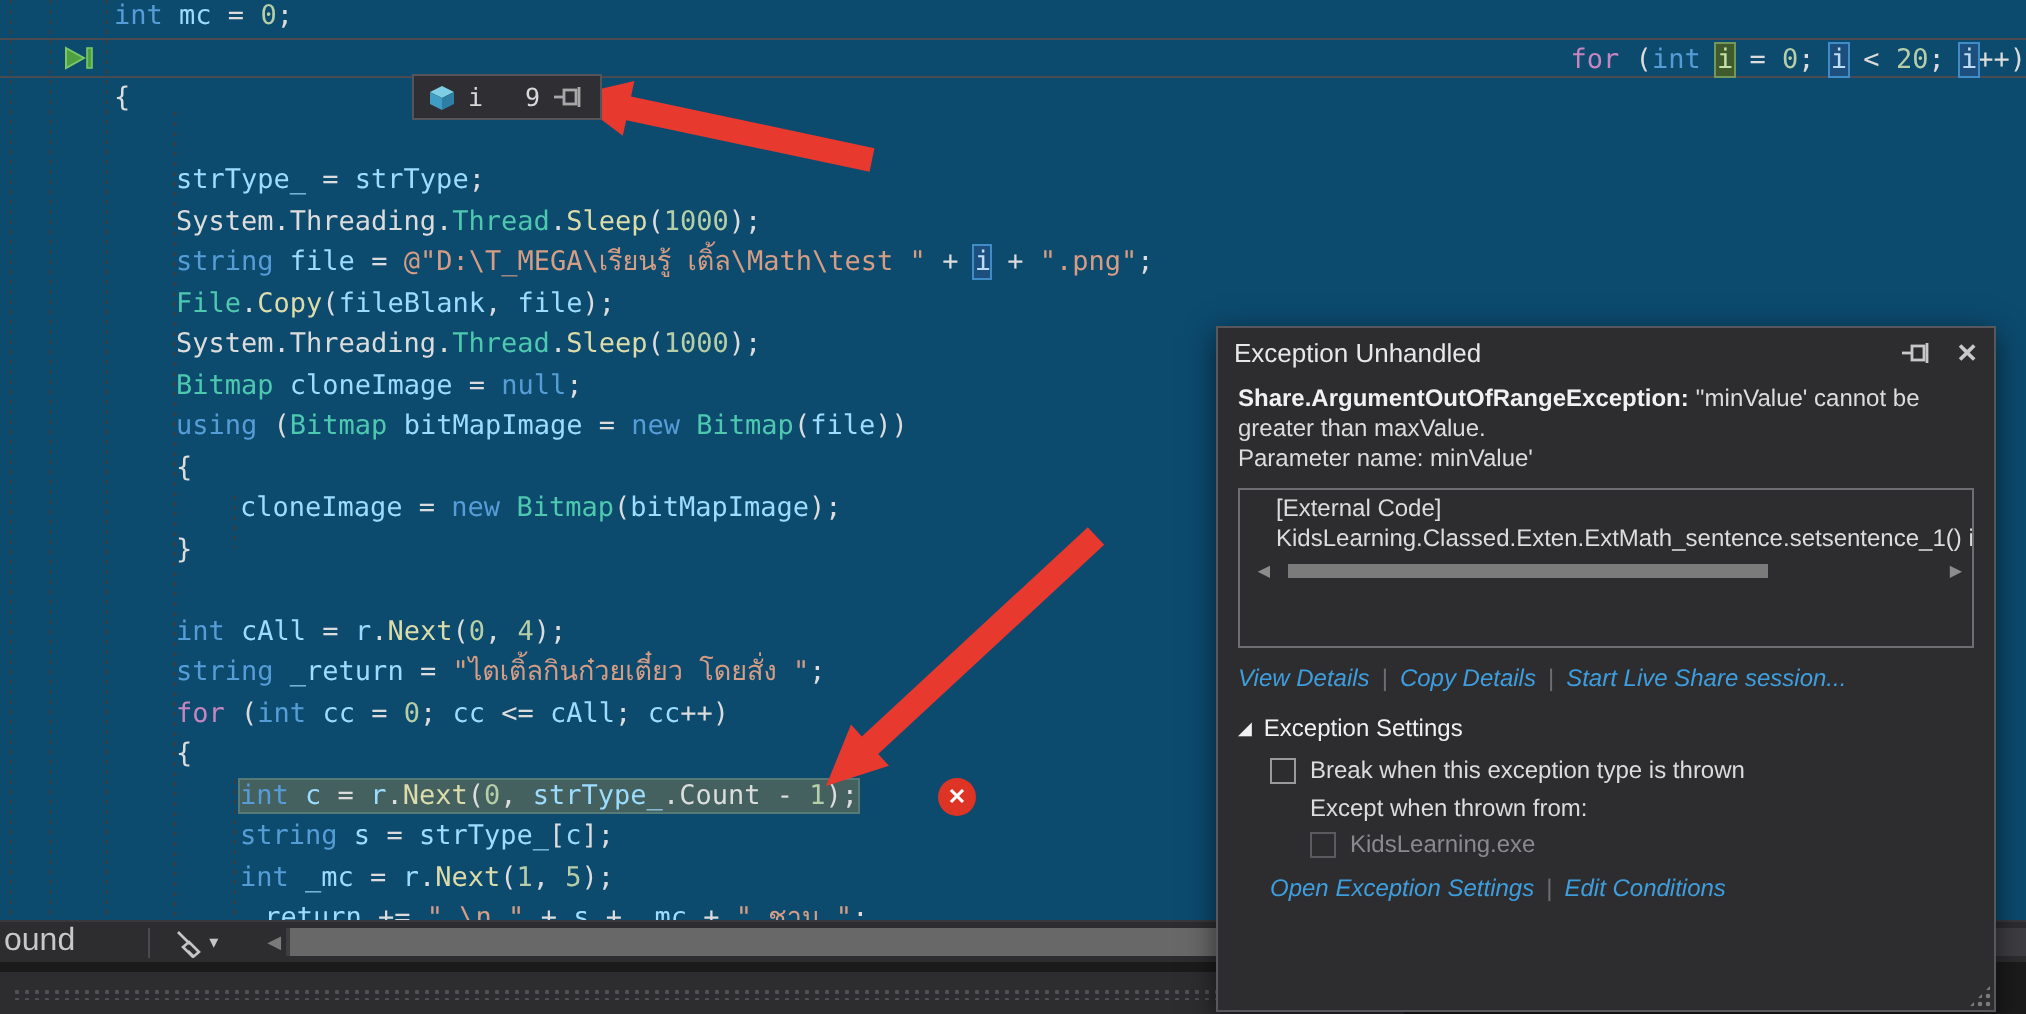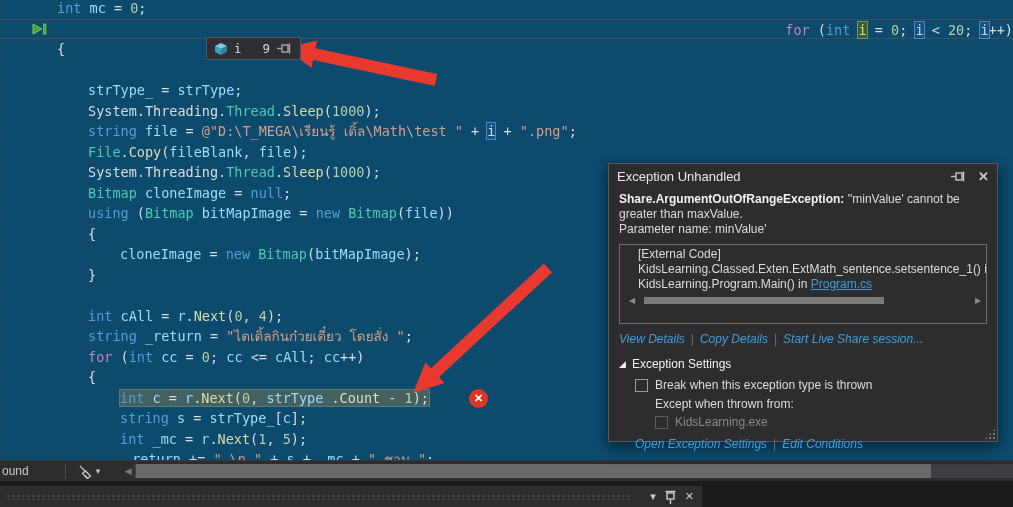--- a/index.html
+++ b/index.html
@@ -39,21 +39,21 @@
   
   .datatip { position:absolute; left:206px; top:37px; height:23px; z-index:6;
     background:#2f2f33; border:1px solid #54545a; display:inline-flex; align-items:center;
     padding:0 8px; gap:7px; font-family:"DejaVu Sans Mono", monospace; font-size:12.5px; color:#d8d8d8; }
   .datatip .val { margin-left:14px; }
 
   
   .annotations { position:absolute; inset:0; z-index:5; pointer-events:none; }
 
   
-  .dialog { position:absolute; left:608px; top:163px; width:390px; height:279px; z-index:10;
+  .dialog { position:absolute; left:608px; top:163px; width:390px; height:343px; z-index:10;
     background:#2d2d30; border:1px solid #58585c; box-shadow:0 4px 14px rgba(0,0,0,.55);
     color:#dcdcdc; font-size:12px; }
   .dialog-titlebar { height:24px; display:flex; align-items:center; padding:0 8px; }
   .dialog-title { font-size:13px; color:#e8e8e8; flex:1; }
   .dialog-titlebar .win-btn { color:#c8c8c8; margin-left:12px; cursor:default;
     font-size:13px; font-weight:bold; display:flex; align-items:center; }
   .dialog-body { padding:4px 10px 0 10px; }
   .msg { line-height:15px; color:#dcdcdc; }
   .msg b { color:#f1f1f1; }
   .cs-box { margin-top:7px; border:1px solid #6e6e72; padding:2px 0 0 6px; height:80px;
@@ -76,21 +76,21 @@
   .plain-row { margin-top:5px; margin-left:36px; }
   .module-row { margin-top:4px; margin-left:36px; display:flex; align-items:center; gap:7px; color:#8a8a8e; }
   .footer-links { margin-top:8px; margin-left:16px; }
   .grip { position:absolute; right:1px; bottom:1px; width:12px; height:12px;
     background-image:radial-gradient(#7a7a7a 1px, transparent 1.3px);
     background-size:4px 4px; clip-path:polygon(100% 0, 100% 100%, 0 100%); }
 
   
   .bottom-strip { position:absolute; left:0; top:460px; width:1013px; height:21px;
     background:#2d2d30; border-top:1px solid #39393d; display:flex; align-items:center; z-index:4; }
-  .health-text { color:#c8c8c8; font-size:12px; margin-left:2px; }
+  .health-text { color:#c8c8c8; font-size:16px; margin-left:2px; }
   .vsep { width:1px; height:15px; background:#4a4a4e; margin-left:36px; }
   .broom-wrap { display:flex; align-items:center; margin-left:12px; gap:3px; color:#c5c5c5; }
   .caret { font-size:9px; color:#c5c5c5; }
   .strip-arrow { color:#7a7a7a; font-size:9px; margin-left:22px; width:12px; text-align:center; }
   .strip-track { flex:1; height:14px; background:#3e3e42; margin-right:0; position:relative; }
   .strip-thumb { position:absolute; left:2px; top:0; height:14px; width:795px; background:#686868; }
 
   
   .panel-band { position:absolute; left:0; top:481px; width:1013px; height:26px; background:#1b1b1c; }
   .tool-titlebar { position:absolute; top:5px; height:21px; background:#2d2d30;
@@ -167,21 +167,20 @@
     </div>
     <div class="dialog-body">
       <div class="msg">
         <b>Share.ArgumentOutOfRangeException:</b><span> ''minValue' cannot be greater than maxValue.</span><br>
         <span>Parameter name: minValue'</span>
       </div>
       <div class="cs-box">
         <div class="cs-frames">
             <div class="cs-frame"><span>[External Code]</span></div>
             <div class="cs-frame"><span>KidsLearning.Classed.Exten.ExtMath_sentence.setsentence_1() in </span></div>
-            <div class="cs-frame"><span>KidsLearning.Program.Main() in </span><a>Program.cs</a></div>
           </div>
         <div class="cs-scroll">
           <span class="arr">◀</span>
           <span class="track">
               <span class="thumb"></span>
             </span>
           <span class="arr">▶</span>
         </div>
       </div>
       <div class="links"><a>View Details</a><span class="sep">|</span><a>Copy Details</a><span class="sep">|</span><a>Start Live Share session...</a></div>

